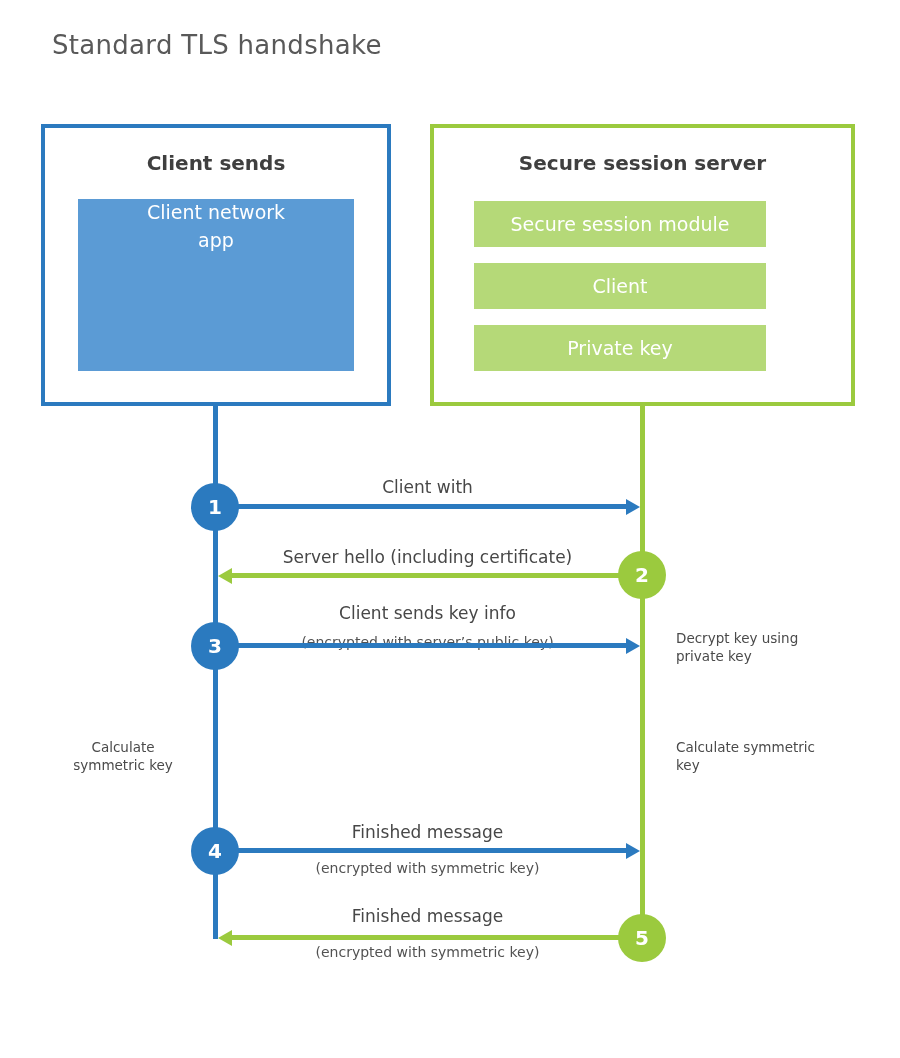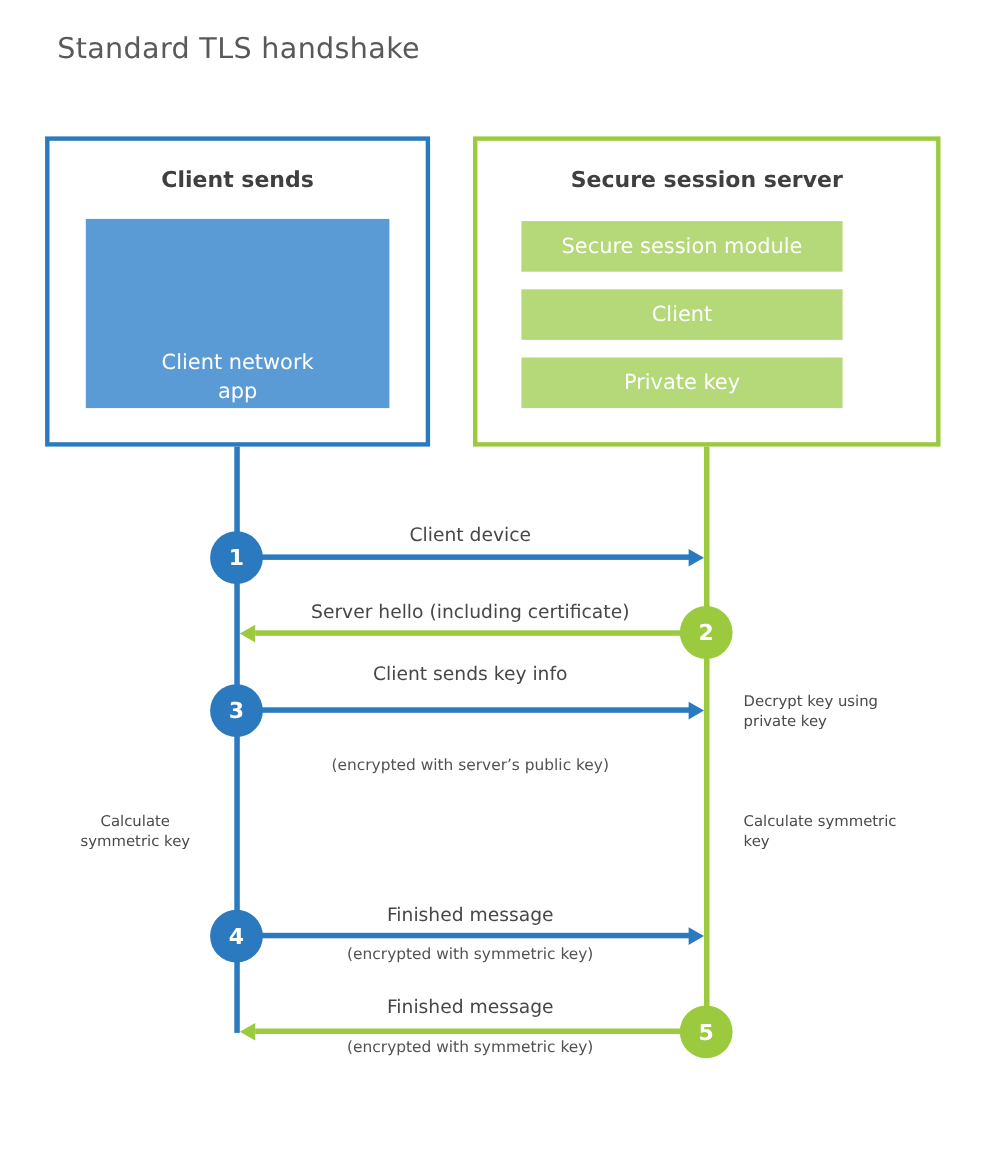--- a/index.html
+++ b/index.html
@@ -20,21 +20,21 @@
   .title{left:52px;top:30px;font-size:26px;font-weight:400;letter-spacing:.3px;color:var(--title-gray)}
 
   
   .box{top:124px;height:282px;border:4px solid;background:#fff}
   .client-box{left:41px;width:350px;border-color:var(--blue)}
   .server-box{left:430px;width:425px;border-color:var(--green)}
   .box-header{top:151px;font-size:20px;font-weight:bold;color:var(--heading);text-align:center}
   .client-header{left:41px;width:350px}
   .server-header{left:430px;width:425px}
 
-  .app-box{left:78px;top:199px;width:276px;height:172px;background:var(--blue-fill);display:flex;align-items:flex-end;justify-content:center}
+  .app-box{left:78px;top:199px;width:276px;height:172px;background:var(--blue-fill);display:flex;align-items:flex-start;justify-content:center}
   .app-label{width:170px;text-align:center;color:#fff;font-size:19px;line-height:1.45}
 
   .bar{left:474px;width:292px;height:46px;background:var(--green-fill);color:#fff;font-size:19px;display:flex;align-items:center;justify-content:center}
   .bar1{top:201px}.bar2{top:263px}.bar3{top:325px}
 
   
   .lifeline{width:5px}
   .blue-line{left:213px;top:406px;height:533px;background:var(--blue)}
   .green-line{left:640px;top:406px;height:550px;background:var(--green)}
 
@@ -74,36 +74,36 @@
 
 <div class="abs box server-box"></div>
 <div class="abs box-header server-header">Secure session server</div>
 <div class="abs bar bar1">Secure session module</div>
 <div class="abs bar bar2">Client</div>
 <div class="abs bar bar3">Private key</div>
 
 <div class="abs lifeline blue-line"></div>
 <div class="abs lifeline green-line"></div>
 
-<div class="abs msg" style="top:477px">Client device</div>
+<div class="abs msg" style="top:477px">Client with</div>
 <div class="abs aline blue" style="left:215px;top:504px;width:412px"></div>
 <div class="abs ahead right" style="left:626px;top:499px"></div>
 <div class="abs circle blue" style="left:191px;top:483px">
   <span>1</span>
 </div>
 
 <div class="abs msg" style="top:547px">Server hello (including certificate)</div>
 <div class="abs aline green" style="left:232px;top:573px;width:410px"></div>
 <div class="abs ahead left" style="left:218px;top:568px"></div>
 <div class="abs circle green" style="left:618px;top:551px">
   <span>2</span>
 </div>
 
 <div class="abs msg" style="top:603px">Client sends key info</div>
-<div class="abs submsg" style="top:688px">(encrypted with server’s public key)</div>
+<div class="abs submsg" style="top:634px">(encrypted with server’s public key)</div>
 <div class="abs aline blue" style="left:215px;top:643px;width:412px"></div>
 <div class="abs ahead right" style="left:626px;top:638px"></div>
 <div class="abs circle blue" style="left:191px;top:622px">
   <span>3</span>
 </div>
 <div class="abs note note-decrypt">Decrypt key using private key</div>
 
 <div class="abs note note-left">Calculate symmetric key</div>
 <div class="abs note note-right">Calculate symmetric key</div>
 

